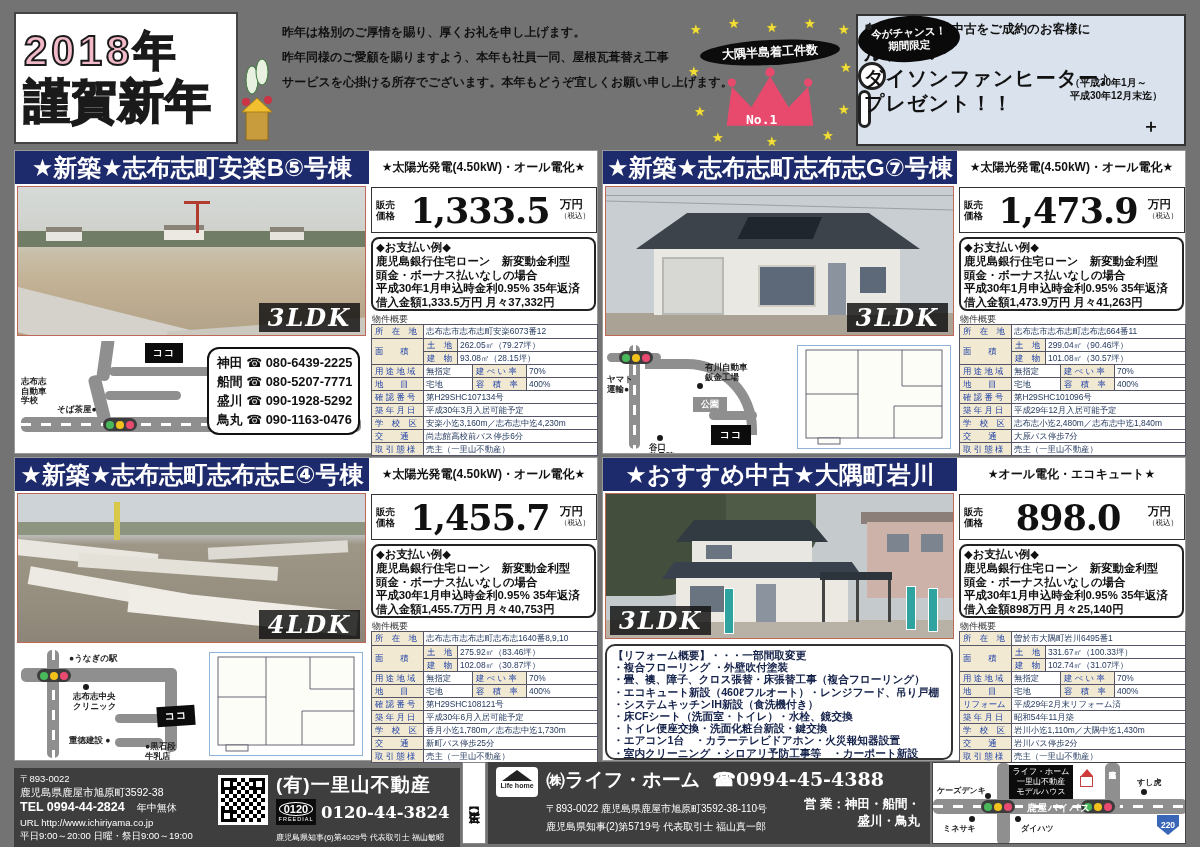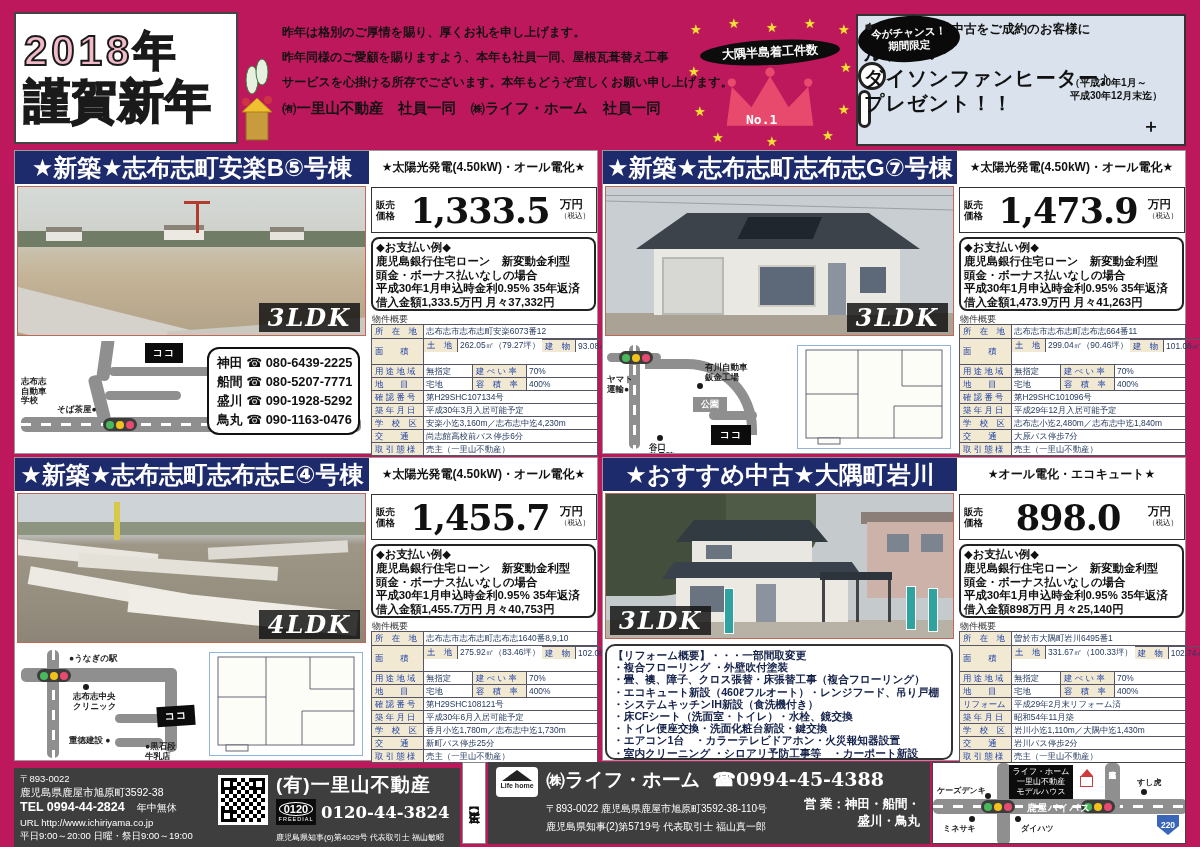--- a/index.html
+++ b/index.html
@@ -1,17 +1,17 @@
 <!DOCTYPE html>
 <html><head>
 <meta charset="utf-8">
 <style>
   html,body{margin:0;padding:0;background:#e9e9e9}
   *{box-sizing:border-box}
-  .pg{position:relative;width:1200px;height:847px;background:#be185d;overflow:hidden;
+  .pg{position:relative;width:1200px;height:847px;background:#737373;overflow:hidden;
       font-family:"Liberation Sans","DejaVu Sans",sans-serif;color:#111}
   .abs{position:absolute}
   i{position:absolute;display:block;font-style:normal}
 
   
   .hd-box{left:14px;top:12px;width:224px;height:132px;border:2px solid #444;background:#fff;
           display:flex;flex-direction:column;justify-content:center;padding-left:8px}
   .hd-year{font-size:42px;font-weight:bold;color:#f2bac8;-webkit-text-stroke:2px #1a1a1a;letter-spacing:4px;line-height:1.1}
   .hd-nenga{font-size:46px;font-weight:bold;color:#f2bac8;-webkit-text-stroke:2px #1a1a1a;letter-spacing:1px;line-height:1.15}
   .greet{left:282px;top:24px;width:412px}
@@ -54,21 +54,21 @@
   .price-unit .u2{font-size:7.5px}
   .pay{position:absolute;left:356px;top:86px;width:225px;height:74px;border:2px solid #222;border-radius:8px;
        padding:2px 3px;background:#fff}
   .pay div{font-size:11.4px;font-weight:bold;line-height:13.8px;white-space:nowrap}
   .ov-cap{position:absolute;left:357px;top:162px;font-size:9px;color:#333}
   .ov{position:absolute;left:356px;top:173px;width:227px;border:1px solid #556;background:#fff}
   .ovr{display:flex;height:13px;border-top:1px solid #556;font-size:8.4px}
   .ov>.ovr:first-child{border-top:0}
   .h26{height:26px}
   .h26>.ovl{height:100%}
-  .col{display:flex;flex-direction:row;flex:1}
+  .col{display:flex;flex-direction:column;flex:1}
   .col .ovr{border-top:0}
   .col .ovr+.ovr{border-top:1px solid #556}
   .ovl{background:#f1e9d2;color:#1d3fa6;font-weight:normal;padding:0 3px;border-right:1px solid #556;
        display:flex;align-items:center;white-space:nowrap;overflow:hidden}
   .ovv{color:#253a5e;padding:0 2px;display:flex;align-items:center;white-space:nowrap;overflow:hidden}
   .w52{width:52px;flex:none}.w34{width:34px;flex:none}.w58{width:49px;flex:none}.w54{width:54px;flex:none}
   .fx{flex:1}.br{border-right:1px solid #556}
 
   
   .mp{position:absolute;left:2px;top:190px;width:349px;height:112px;background:#fff;overflow:hidden}
@@ -154,21 +154,20 @@
     <ellipse cx="14" cy="22" rx="6" ry="14" fill="#e8f0e0" stroke="#3a7a3a"></ellipse>
     <ellipse cx="24" cy="14" rx="6" ry="13" fill="#e8f0e0" stroke="#3a7a3a"></ellipse>
     <circle cx="8" cy="44" r="4" fill="#cc3344"></circle>
       <circle cx="30" cy="42" r="4" fill="#cc3344"></circle>
     <path d="M4,54 L19,40 L34,54 Z" fill="#f0c030" stroke="#b08010"></path>
   </svg>
   <div class="abs greet">
     <div>昨年は格別のご厚情を賜り、厚くお礼を申し上げます。</div>
     <div>昨年同様のご愛顧を賜りますよう、本年も社員一同、屋根瓦葺替え工事</div>
     <div>サービスを心掛ける所存でございます。本年もどうぞ宜しくお願い申し上げます。</div>
-    <div class="g4">㈲一里山不動産　社員一同　㈱ライフ・ホーム　社員一同</div>
   </div>
 
   <div class="abs badge">
     <span class="star" style="left:2px;top:6px">★</span>
       <span class="star" style="left:40px;top:0">★</span>
     <span class="star" style="left:78px;top:4px">★</span>
       <span class="star" style="left:116px;top:0">★</span>
     <span class="star" style="left:150px;top:6px">★</span>
       <span class="star" style="left:0;top:48px">★</span>
     <span class="star" style="left:152px;top:44px">★</span>

